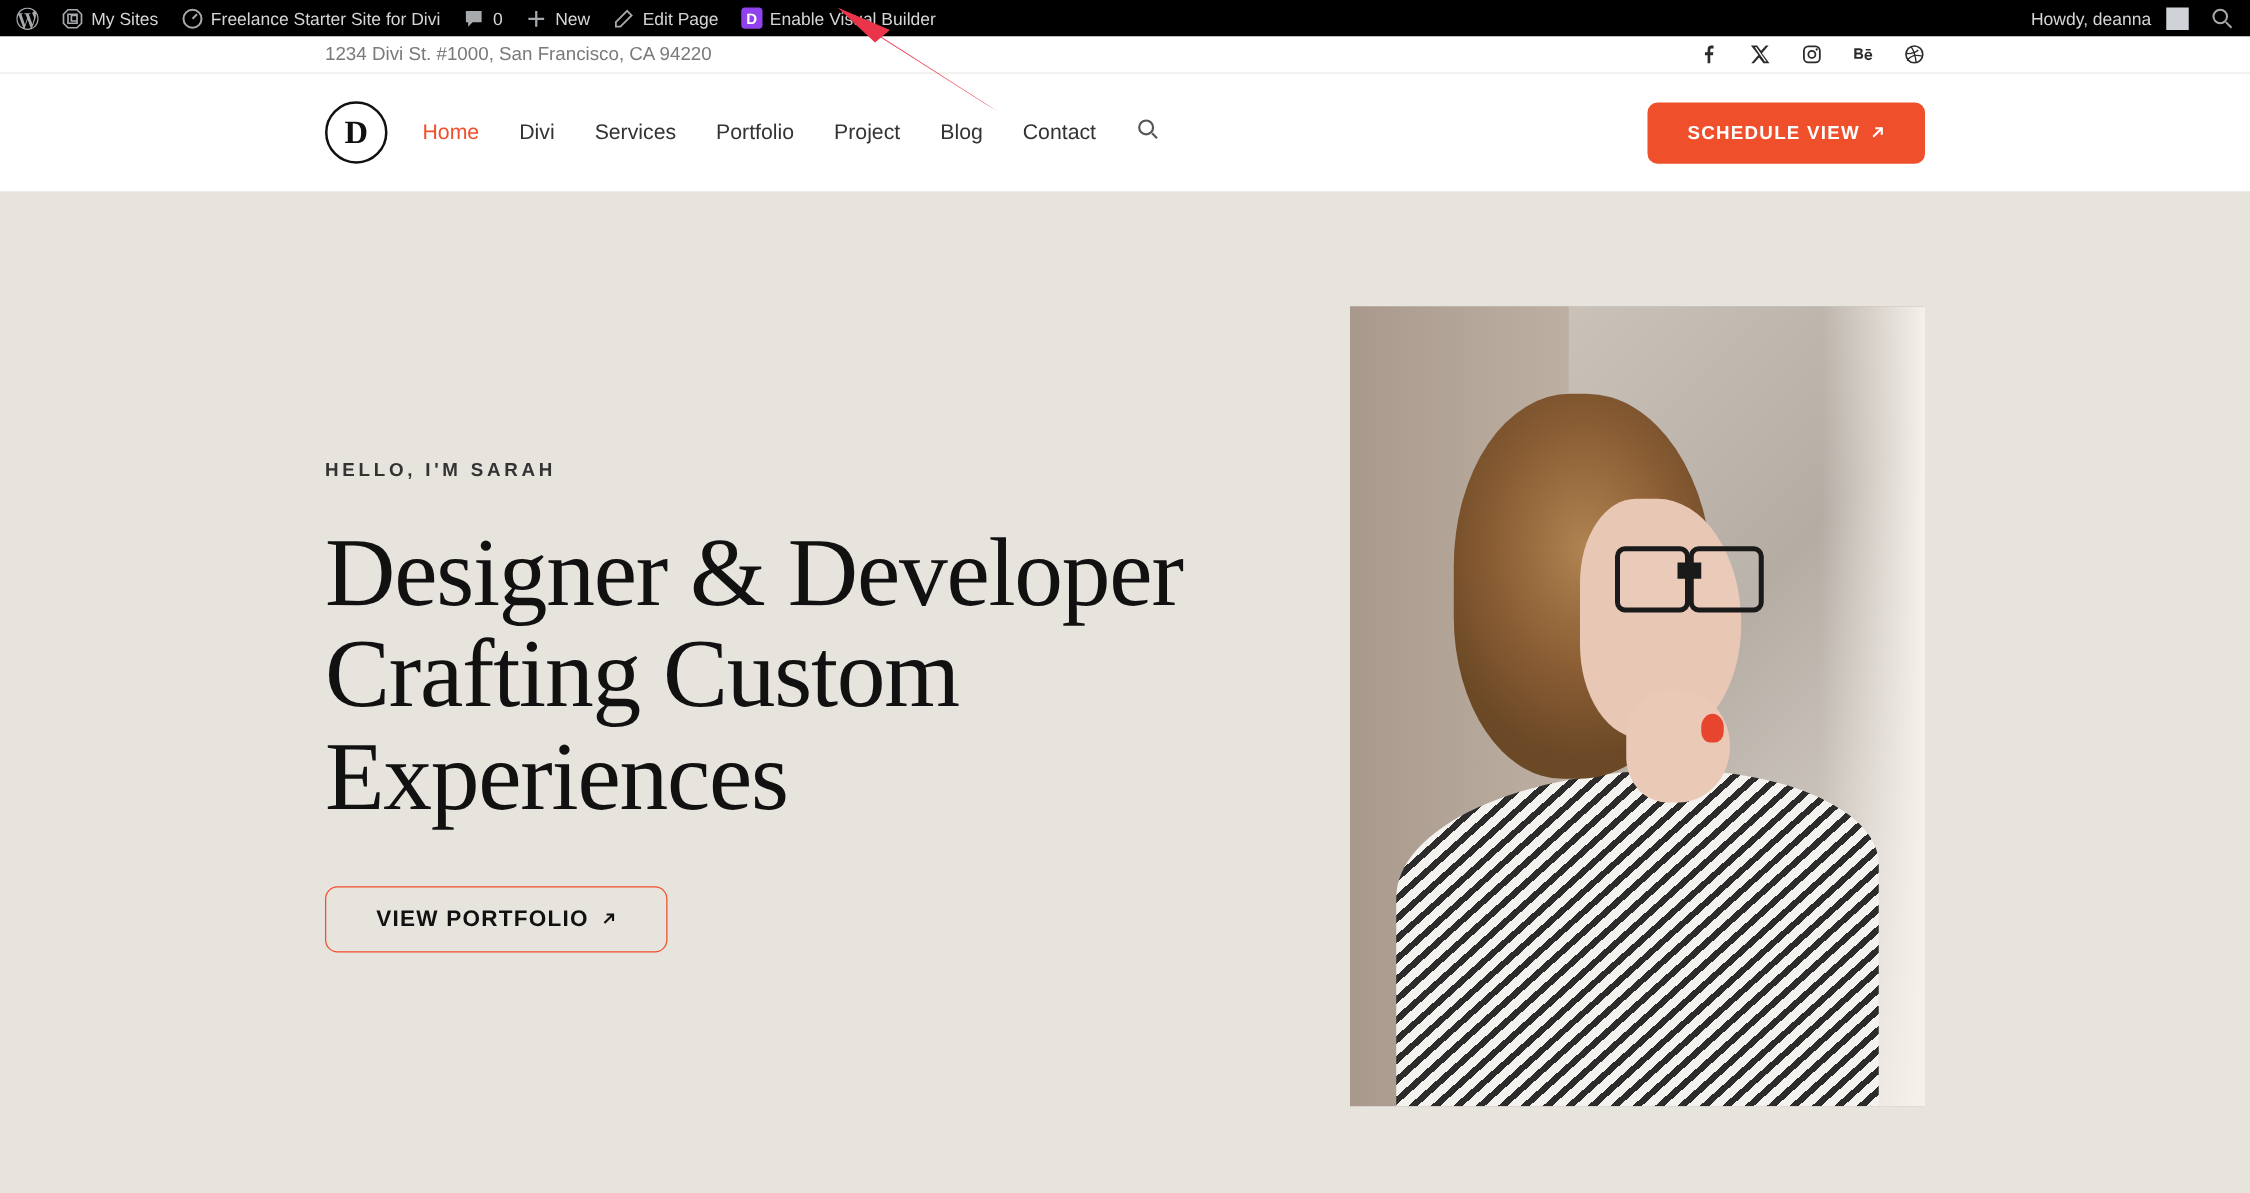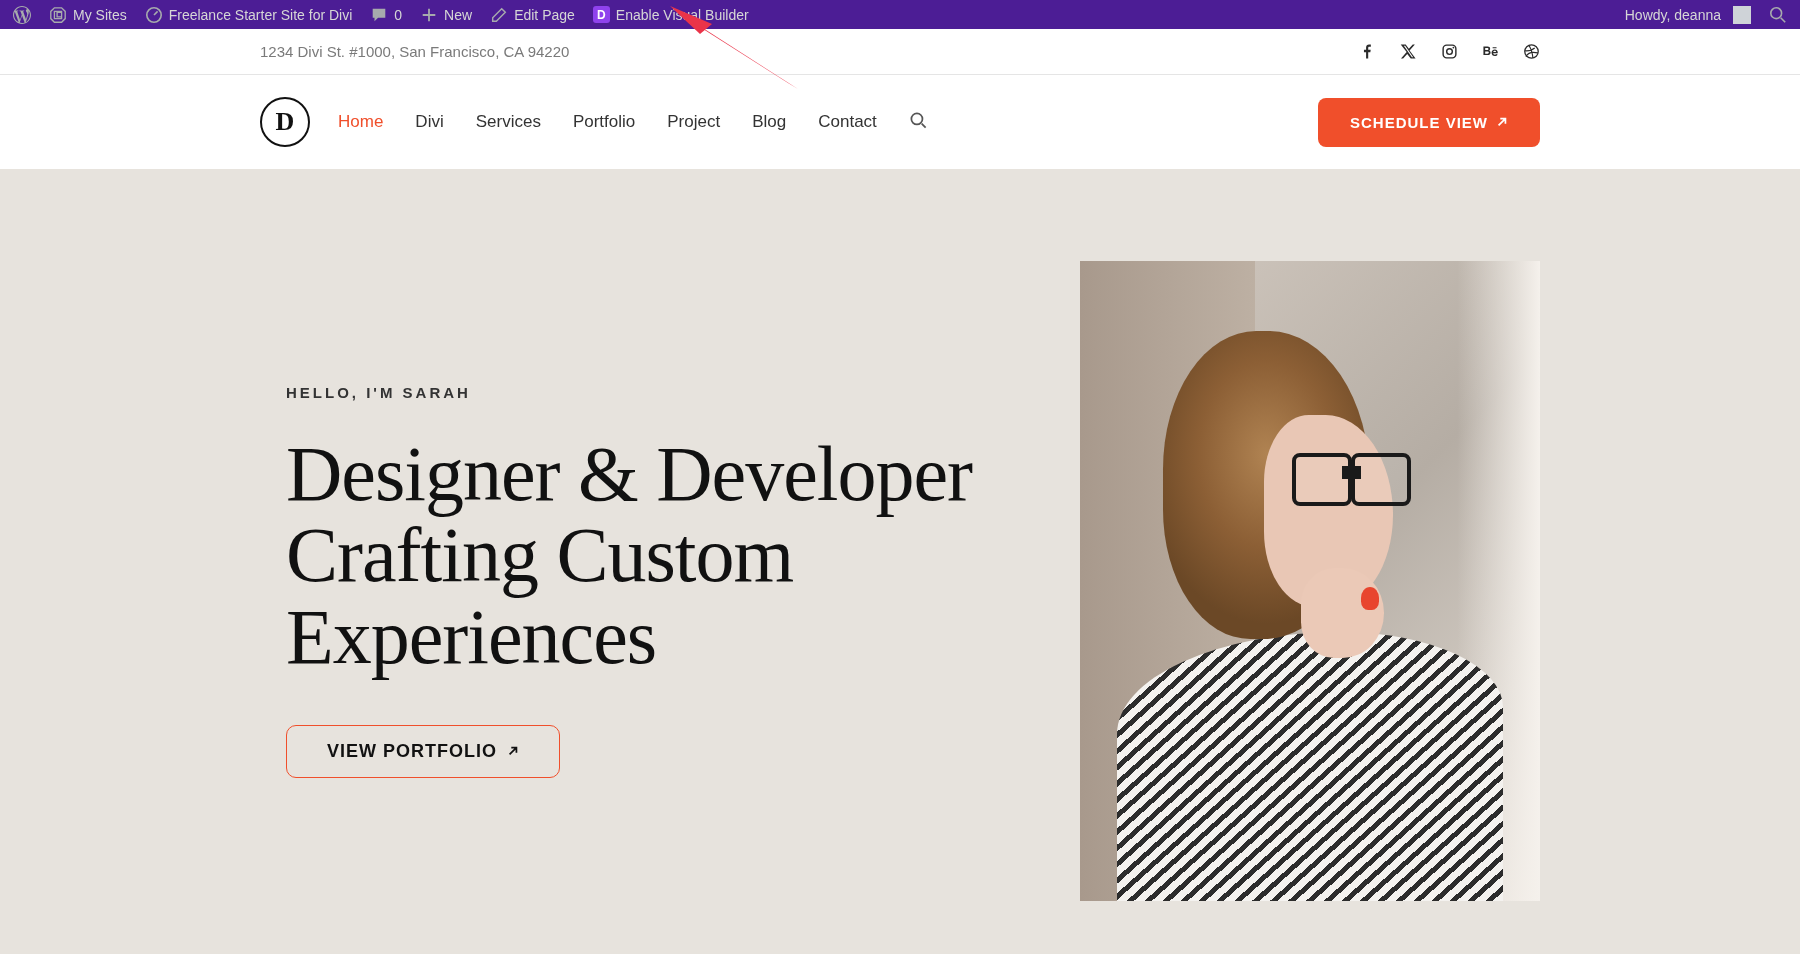--- a/index.html
+++ b/index.html
@@ -1,46 +1,46 @@
 <!DOCTYPE html>
 <html><head>
 <meta charset="utf-8">
 <style>
   * { box-sizing: border-box; margin: 0; padding: 0; }
   body { font-family: -apple-system, BlinkMacSystemFont, "Segoe UI", Helvetica, Arial, sans-serif; background: #e7e3dd; width: 1800px; }
   
   
-  .wp-admin-bar { background: #4c1d95; color: #c3c4c7; height: 29px; display: flex; align-items: center; font-size: 14px; justify-content: space-between; padding: 0 4px; position: relative; z-index: 100; }
+  .wp-admin-bar { background: #000000; color: #c3c4c7; height: 29px; display: flex; align-items: center; font-size: 14px; justify-content: space-between; padding: 0 4px; position: relative; z-index: 100; }
   .wp-left, .wp-right { display: flex; align-items: center; gap: 0; height: 100%; }
   .wp-item { display: inline-flex; align-items: center; gap: 6px; padding: 0 9px; height: 100%; color: #d6d6d6; cursor: pointer; }
   .wp-icon { width: 18px; height: 18px; display: inline-flex; align-items: center; justify-content: center; fill: #a7aaad; }
   .divi-badge { width: 17px; height: 17px; border-radius: 3px; background: #8f42ed; color: #fff; font-weight: bold; font-size: 12px; display: inline-flex; align-items: center; justify-content: center; }
   .wp-avatar { width: 18px; height: 18px; background: #cfd3d8; margin-left: 6px; }
   
   
-  .top-bar { background: #fff; height: 46px; display: flex; align-items: center; justify-content: space-between; padding: 0 260px; border-bottom: 1px solid #e5e5e5; }
+  .top-bar { background: #fff; height: 30px; display: flex; align-items: center; justify-content: space-between; padding: 0 260px; border-bottom: 1px solid #e5e5e5; }
   .top-address { color: #7a7a7a; font-size: 15px; }
   .social-icons { display: flex; gap: 24px; align-items: center; }
   .social-icons span { color: #333; font-size: 17px; cursor: pointer; display: inline-flex; }
   .social-icons svg { width: 17px; height: 17px; fill: #2b2b2b; }
   
   
   .header { background: #fff; height: 94px; display: flex; align-items: center; justify-content: space-between; padding: 0 260px; }
   .header-left { display: flex; align-items: center; gap: 28px; }
   .logo { width: 50px; height: 50px; border: 2.5px solid #111; border-radius: 50%; display: flex; align-items: center; justify-content: center; font-size: 26px; font-weight: 600; color: #111; font-family: Georgia, serif; }
   .nav { display: flex; gap: 32px; align-items: center; }
   .nav a { color: #333; font-size: 17px; text-decoration: none; cursor: pointer; }
   .nav a.active { color: #f04f2b; }
   .search-ico svg { width: 19px; height: 19px; stroke: #555; fill: none; stroke-width: 2.2; }
   .cta-btn { background: #f04f2b; color: #fff; padding: 16px 32px; border-radius: 8px; font-size: 15px; font-weight: 700; letter-spacing: 1px; cursor: pointer; border: none; display: inline-flex; align-items: center; gap: 8px; }
   .cta-btn svg { width: 12px; height: 12px; stroke: #fff; fill: none; stroke-width: 2; }
   
   
   .hero { display: flex; padding: 92px 260px; gap: 60px; align-items: center; }
-  .hero-text { flex: 1; margin-left: 26px; }
+  .hero-text { flex: 1; }
   .eyebrow { font-size: 15px; letter-spacing: 3px; color: #333; font-weight: 600; margin-bottom: 32px; }
   .hero h1 { font-size: 78px; line-height: 1.04; font-weight: 500; color: #111; margin-bottom: 48px; font-family: Georgia, "Times New Roman", serif; letter-spacing: -1px; }
   .portfolio-btn { display: inline-flex; align-items: center; gap: 10px; border: 1.5px solid #f04f2b; color: #111; background: transparent; padding: 15px 40px; border-radius: 10px; font-size: 18px; font-weight: 700; letter-spacing: 1px; cursor: pointer; }
   .portfolio-btn svg { width: 12px; height: 12px; stroke: #111; fill: none; stroke-width: 2; }
   .hero-image { width: 460px; height: 640px; background: #c9bfb5; position: relative; overflow: hidden; flex-shrink: 0; }
   
   
   .person-bg { position: absolute; inset: 0; background: linear-gradient(135deg, #d4cbc2 0%, #b5ada4 50%, #e8e2db 100%); }
   .person-wall { position: absolute; left: 0; top: 0; width: 38%; height: 100%; background: linear-gradient(90deg, #a8998c 0%, #bdb0a3 100%); }
   .person-light { position: absolute; right: 0; top: 0; width: 18%; height: 100%; background: linear-gradient(270deg, #f5f1ec 0%, rgba(245,241,236,0) 100%); }

